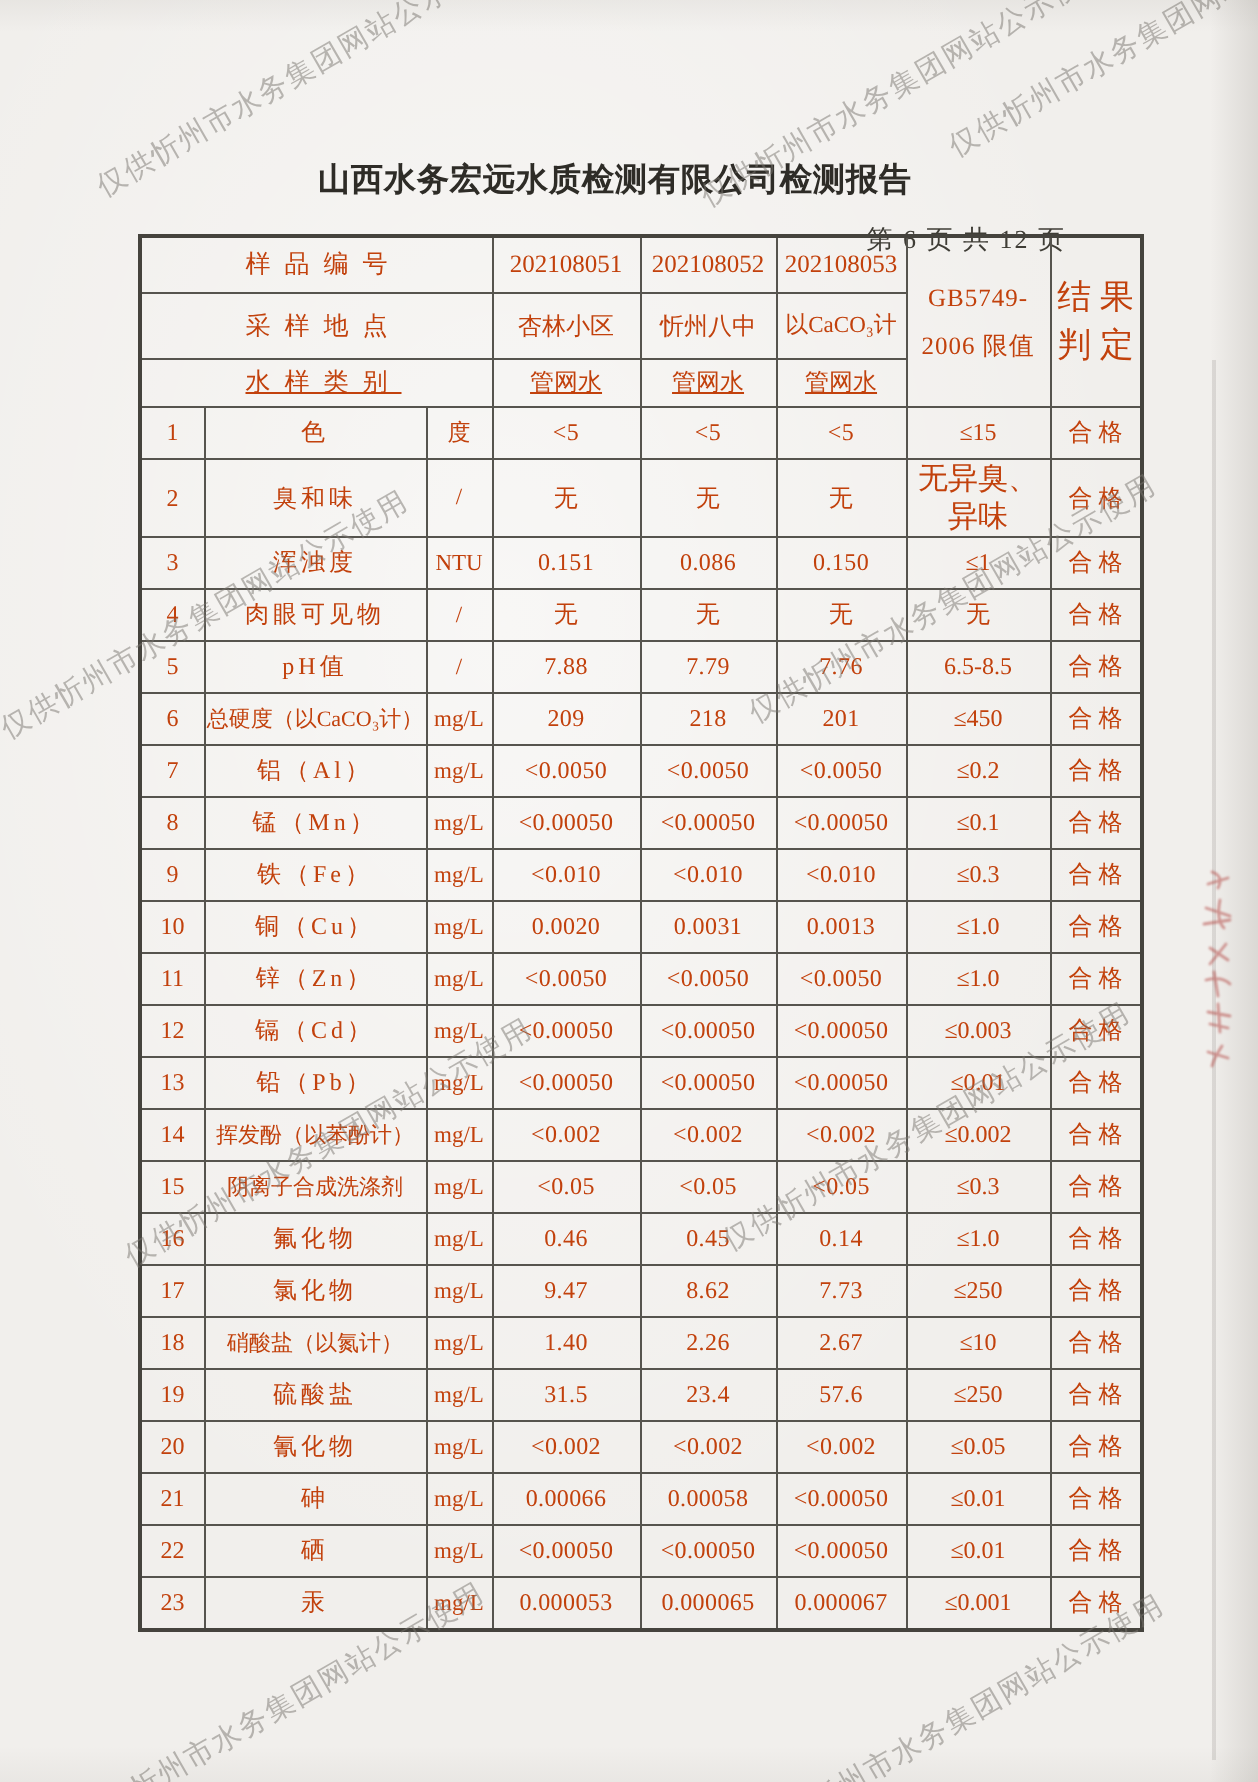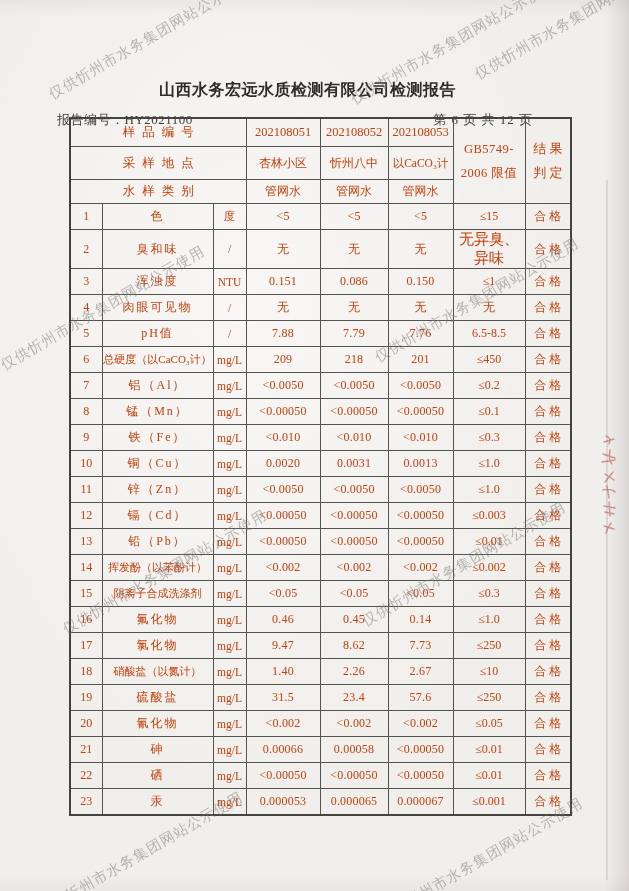--- a/index.html
+++ b/index.html
@@ -33,26 +33,26 @@
     border-collapse:collapse;table-layout:fixed;width:501px;
     font-size:12px;color:#c2410c;margin-left:12px;
   }
   table.report td{
     border:1px solid #56544e;text-align:center;vertical-align:middle;
     padding:0;overflow:hidden;
   }
   table.report{border:2px solid #45433d;}
   tr.h1 td{height:27px;}
   tr.h2 td{height:32px;}
-  tr.h3 td{height:23px;}
+  tr.h3 td{height:23px;text-decoration:underline;}
   td.hlabel{letter-spacing:7px;text-indent:7px;font-size:12.5px;}
   td.hval{font-size:12.5px;}
   td.loc3{font-size:11.5px;line-height:14px;padding:0 5px;}
   td.hlimit div{line-height:24px;font-size:12.5px;letter-spacing:0.5px;}
-  td.hresult div{line-height:24px;font-size:13px;}
+  td.hresult div{line-height:24px;font-size:17px;}
   tbody td{height:25px;}
   td.c-no{font-size:12px;}
   td.c-item{text-align:left;padding-left:7px;letter-spacing:2px;font-size:12px;}
   td.c-item.long{letter-spacing:0;font-size:11px;}
   td.c-unit{font-size:11.5px;}
   td.c-v{font-size:12px;letter-spacing:0.2px;}
   td.c-limit{font-size:12px;}
   td.c-limit.sm{font-size:15px;letter-spacing:0;}
   td.c-result{letter-spacing:3px;text-indent:3px;font-family:Liberation Mono, monospace;}
 
@@ -76,21 +76,20 @@
 <div class="wm" style="left:2px;top:357px">仅供忻州市水务集团网站公示使用</div>
 <div class="wm" style="left:376px;top:349px">仅供忻州市水务集团网站公示使用</div>
 <div class="wm" style="left:64px;top:621px">仅供忻州市水务集团网站公示使用</div>
 <div class="wm" style="left:363px;top:613px">仅供忻州市水务集团网站公示使用</div>
 <div class="wm" style="left:40px;top:903px">仅供忻州市水务集团网站公示使用</div>
 <div class="wm" style="left:380px;top:909px">仅供忻州市水务集团网站公示使用</div>
 
 <div class="title">山西水务宏远水质检测有限公司检测报告</div>
 
 <div class="meta">
-  <span class="report-no">报告编号：HY2021100</span>
   <span class="page-ind">第 6 页 共 12 页</span>
 </div>
 
 <table class="report">
   <colgroup>
     <col style="width:32px">
       <col style="width:111px">
       <col style="width:33px">
     <col style="width:74px">
       <col style="width:68px">

